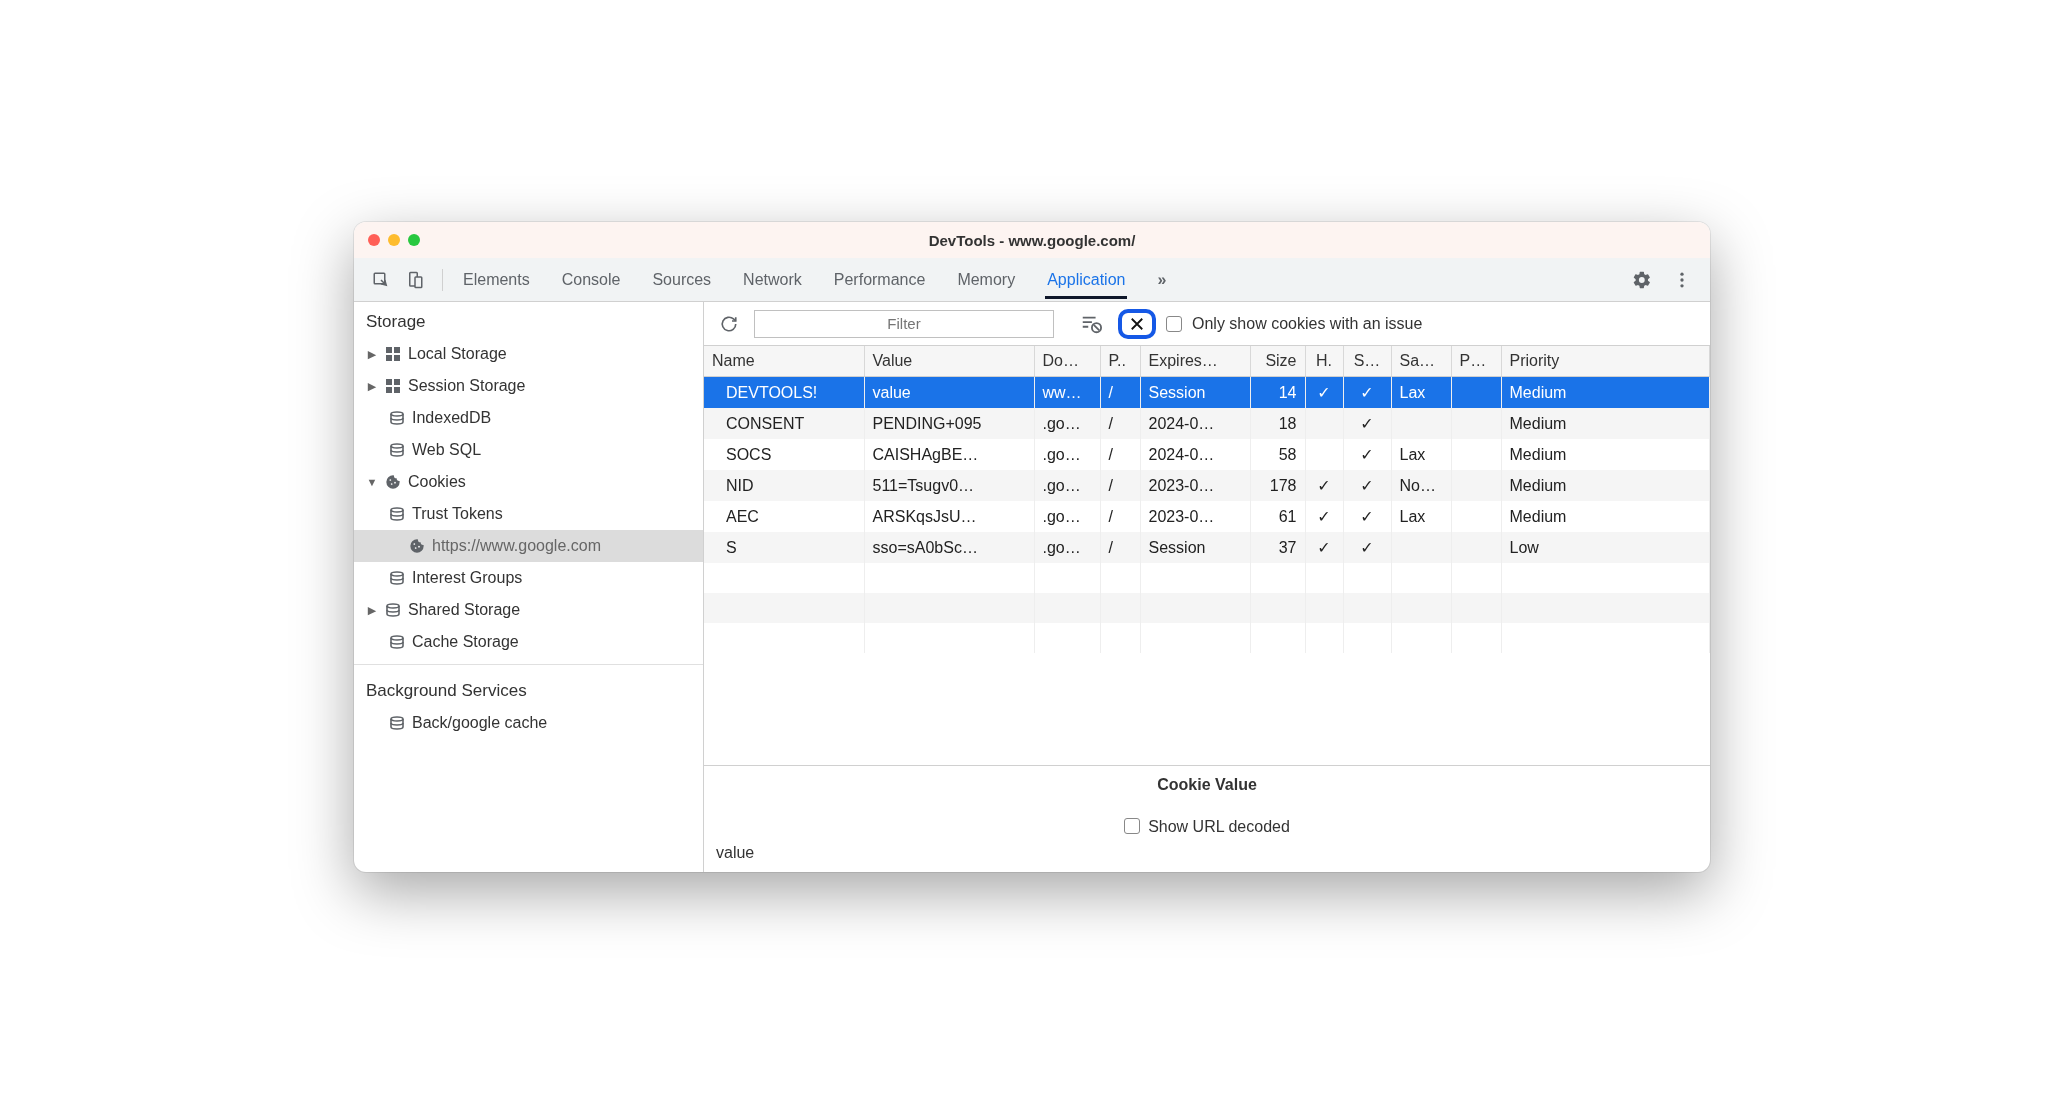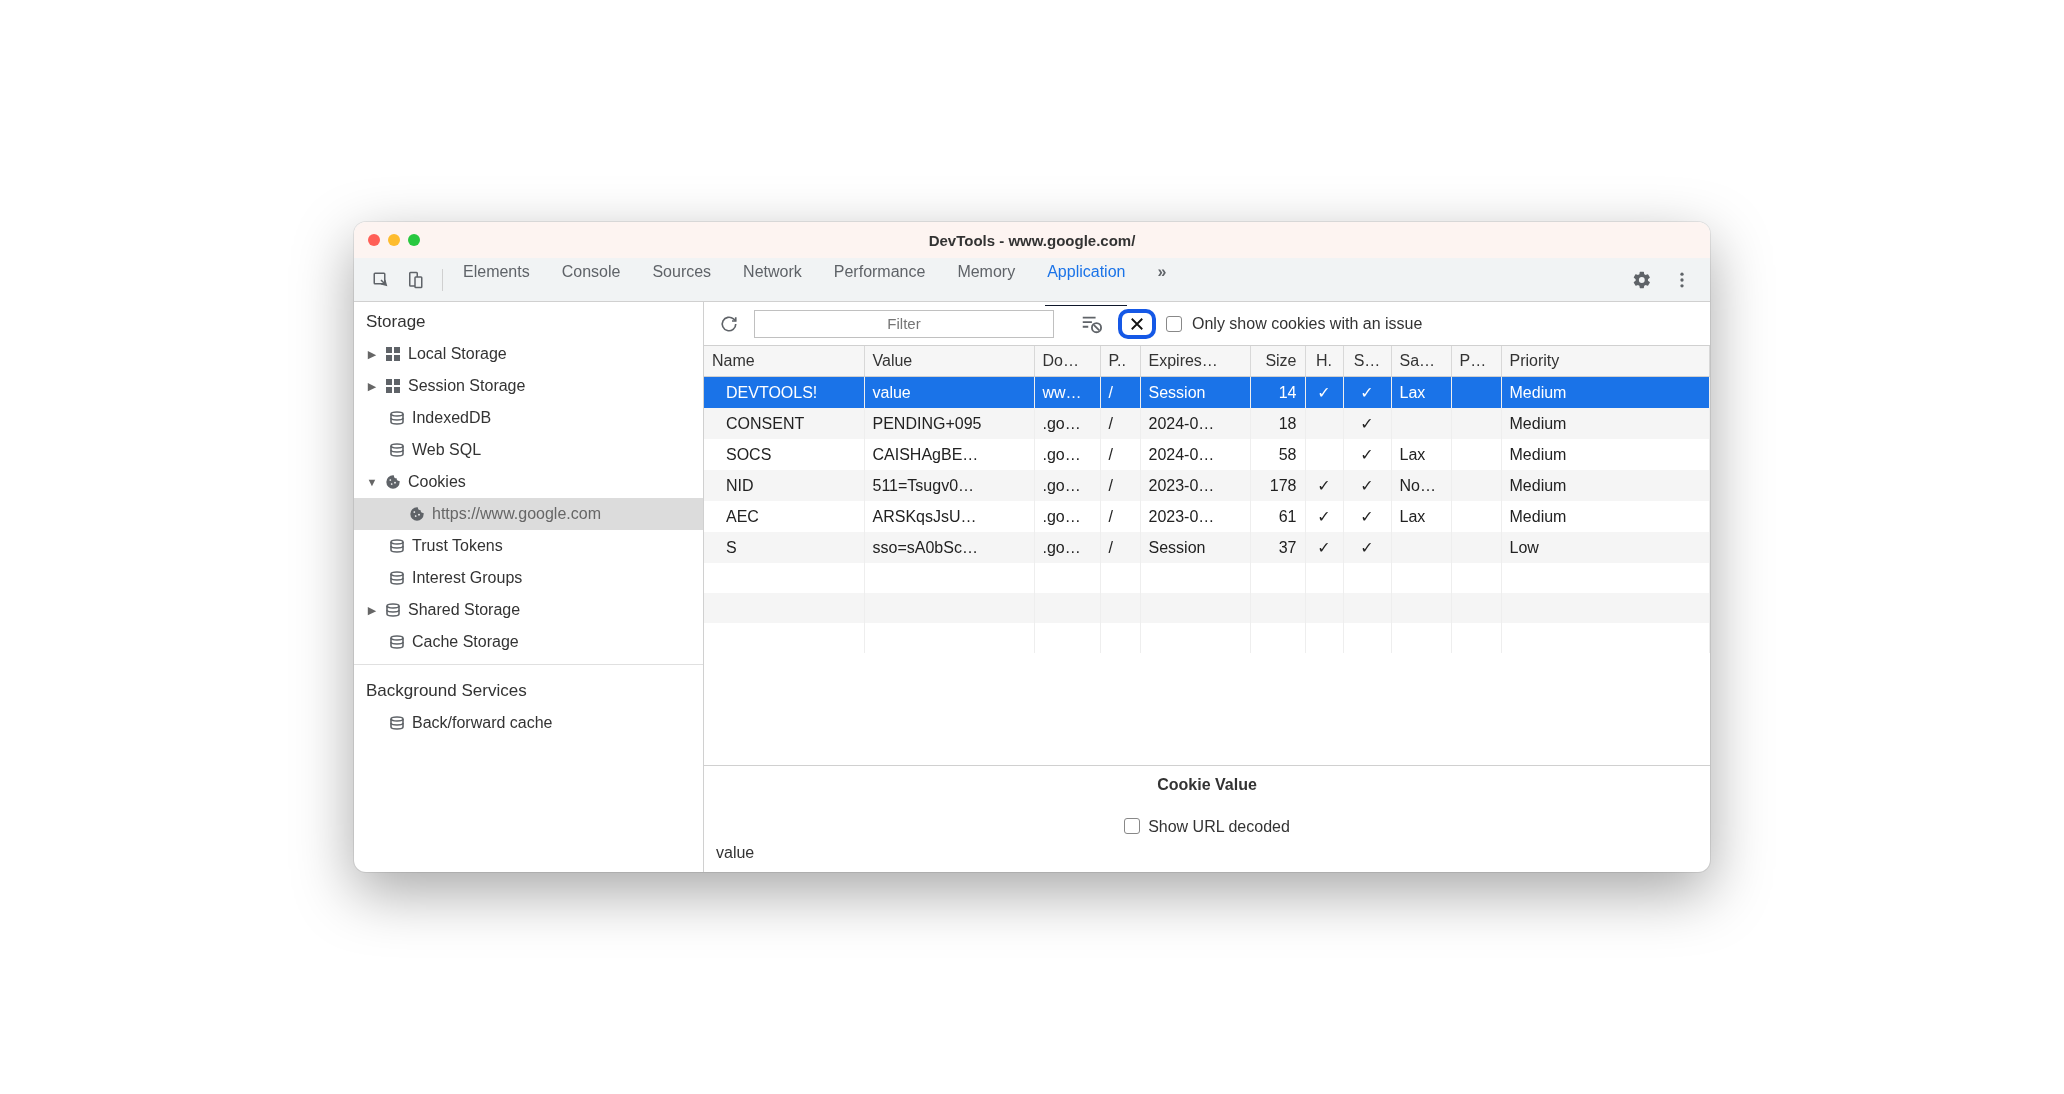--- a/index.html
+++ b/index.html
@@ -35,21 +35,21 @@
     font-size: 15px; font-weight: 600; color:#333;
   }
   .toolbar {
     height: 44px; background:#f1f3f4; border-bottom:1px solid #d0d0d0;
     display:flex; align-items:center; padding: 0 10px;
   }
   .toolbar .icon-btn { padding: 6px 8px; color:#5f6368; display:flex; align-items:center; justify-content:center; cursor:pointer; }
   .toolbar .sep { width:1px; height:22px; background:#d0d0d0; margin:0 10px; }
   .tabs { display:flex; gap: 28px; margin-left: 8px; flex:1; }
   .tab { font-size:16px; color:#5f6368; padding: 10px 2px; cursor:pointer; }
-  .tab.active { color:#1a73e8; border-bottom:1px solid #0f172a; padding-bottom:24px; }
+  .tab.active { color:#1a73e8; border-bottom:3px solid #0f172a; padding-bottom:7px; }
   .toolbar-right { display:flex; align-items:center; gap:4px; }
   .main { display:flex; height: 570px; }
   .sidebar { width: 350px; border-right:1px solid #d0d0d0; overflow:hidden; display:flex; flex-direction:column; }
   .section-title { font-size:17px; color:#333; padding:10px 12px 6px; }
   .tree { font-size:16px; color:#333; }
   .tree-row { display:flex; align-items:center; height:32px; padding-left:12px; cursor:pointer; gap:6px; }
   .tree-row.selected { background:#dcdcdc; }
   .tree-row .arrow { width:12px; color:#666; font-size:11px; text-align:center; }
   .tree-row.child { padding-left:34px; }
   .tree-row.grandchild { padding-left:54px; }
@@ -196,49 +196,49 @@
           <span class="ticon">
               <svg width="16" height="16" viewBox="0 0 24 24" fill="#5f6368">
                 <path d="M12 2a10 10 0 1 0 10 10c0-.5-.04-1-.12-1.5a4 4 0 0 1-4.4-4A4 4 0 0 1 13.5 2.1 10 10 0 0 0 12 2Z"></path>
                 <circle cx="8" cy="9" r="1.3" fill="#fff"></circle>
                 <circle cx="10" cy="15" r="1.3" fill="#fff"></circle>
                 <circle cx="15" cy="13" r="1.3" fill="#fff"></circle>
               </svg>
             </span>
           <span>Cookies</span>
         </div>
+        <div class="tree-row child">
+          <span class="ticon">
+              <svg width="14" height="14" viewBox="0 0 14 14" fill="none" stroke="#5f6368" stroke-width="1.6">
+                <ellipse cx="7" cy="3" rx="6" ry="2"></ellipse>
+                <path d="M1 3v8c0 1.1 2.7 2 6 2s6-.9 6-2V3"></path>
+                <path d="M1 7c0 1.1 2.7 2 6 2s6-.9 6-2"></path>
+              </svg>
+            </span>
+          <span>Trust Tokens</span>
+        </div>
         <div class="tree-row grandchild selected">
           <span class="ticon">
               <svg width="16" height="16" viewBox="0 0 24 24" fill="#5f6368">
                 <path d="M12 2a10 10 0 1 0 10 10c0-.5-.04-1-.12-1.5a4 4 0 0 1-4.4-4A4 4 0 0 1 13.5 2.1 10 10 0 0 0 12 2Z"></path>
                 <circle cx="8" cy="9" r="1.3" fill="#fff"></circle>
                 <circle cx="10" cy="15" r="1.3" fill="#fff"></circle>
                 <circle cx="15" cy="13" r="1.3" fill="#fff"></circle>
               </svg>
             </span>
           <span style="color:#666;">https://www.google.com</span>
         </div>
         <div class="tree-row child">
           <span class="ticon">
               <svg width="14" height="14" viewBox="0 0 14 14" fill="none" stroke="#5f6368" stroke-width="1.6">
                 <ellipse cx="7" cy="3" rx="6" ry="2"></ellipse>
                 <path d="M1 3v8c0 1.1 2.7 2 6 2s6-.9 6-2V3"></path>
                 <path d="M1 7c0 1.1 2.7 2 6 2s6-.9 6-2"></path>
               </svg>
             </span>
-          <span>Trust Tokens</span>
-        </div>
-        <div class="tree-row child">
-          <span class="ticon">
-              <svg width="14" height="14" viewBox="0 0 14 14" fill="none" stroke="#5f6368" stroke-width="1.6">
-                <ellipse cx="7" cy="3" rx="6" ry="2"></ellipse>
-                <path d="M1 3v8c0 1.1 2.7 2 6 2s6-.9 6-2V3"></path>
-                <path d="M1 7c0 1.1 2.7 2 6 2s6-.9 6-2"></path>
-              </svg>
-            </span>
           <span>Interest Groups</span>
         </div>
         <div class="tree-row">
           <span class="arrow">▶</span>
           <span class="ticon">
               <svg width="14" height="14" viewBox="0 0 14 14" fill="none" stroke="#5f6368" stroke-width="1.6">
                 <ellipse cx="7" cy="3" rx="6" ry="2"></ellipse>
                 <path d="M1 3v8c0 1.1 2.7 2 6 2s6-.9 6-2V3"></path>
                 <path d="M1 7c0 1.1 2.7 2 6 2s6-.9 6-2"></path>
               </svg>
@@ -260,21 +260,21 @@
       <div class="section-title">Background Services</div>
       <div class="tree">
         <div class="tree-row child">
           <span class="ticon">
               <svg width="14" height="14" viewBox="0 0 14 14" fill="none" stroke="#5f6368" stroke-width="1.6">
                 <ellipse cx="7" cy="3" rx="6" ry="2"></ellipse>
                 <path d="M1 3v8c0 1.1 2.7 2 6 2s6-.9 6-2V3"></path>
                 <path d="M1 7c0 1.1 2.7 2 6 2s6-.9 6-2"></path>
               </svg>
             </span>
-          <span>Back/forward cache</span>
+          <span>Back/google cache</span>
         </div>
       </div>
     </div>
 
     <div class="content">
       <div class="filterbar">
         <div class="icon-btn">
           <svg width="18" height="18" viewBox="0 0 24 24" fill="none" stroke="#5f6368" stroke-width="2.2">
               <path d="M21 12a9 9 0 1 1-3-6.7L21 8"></path>
               <path d="M21 3v5h-5"></path>

